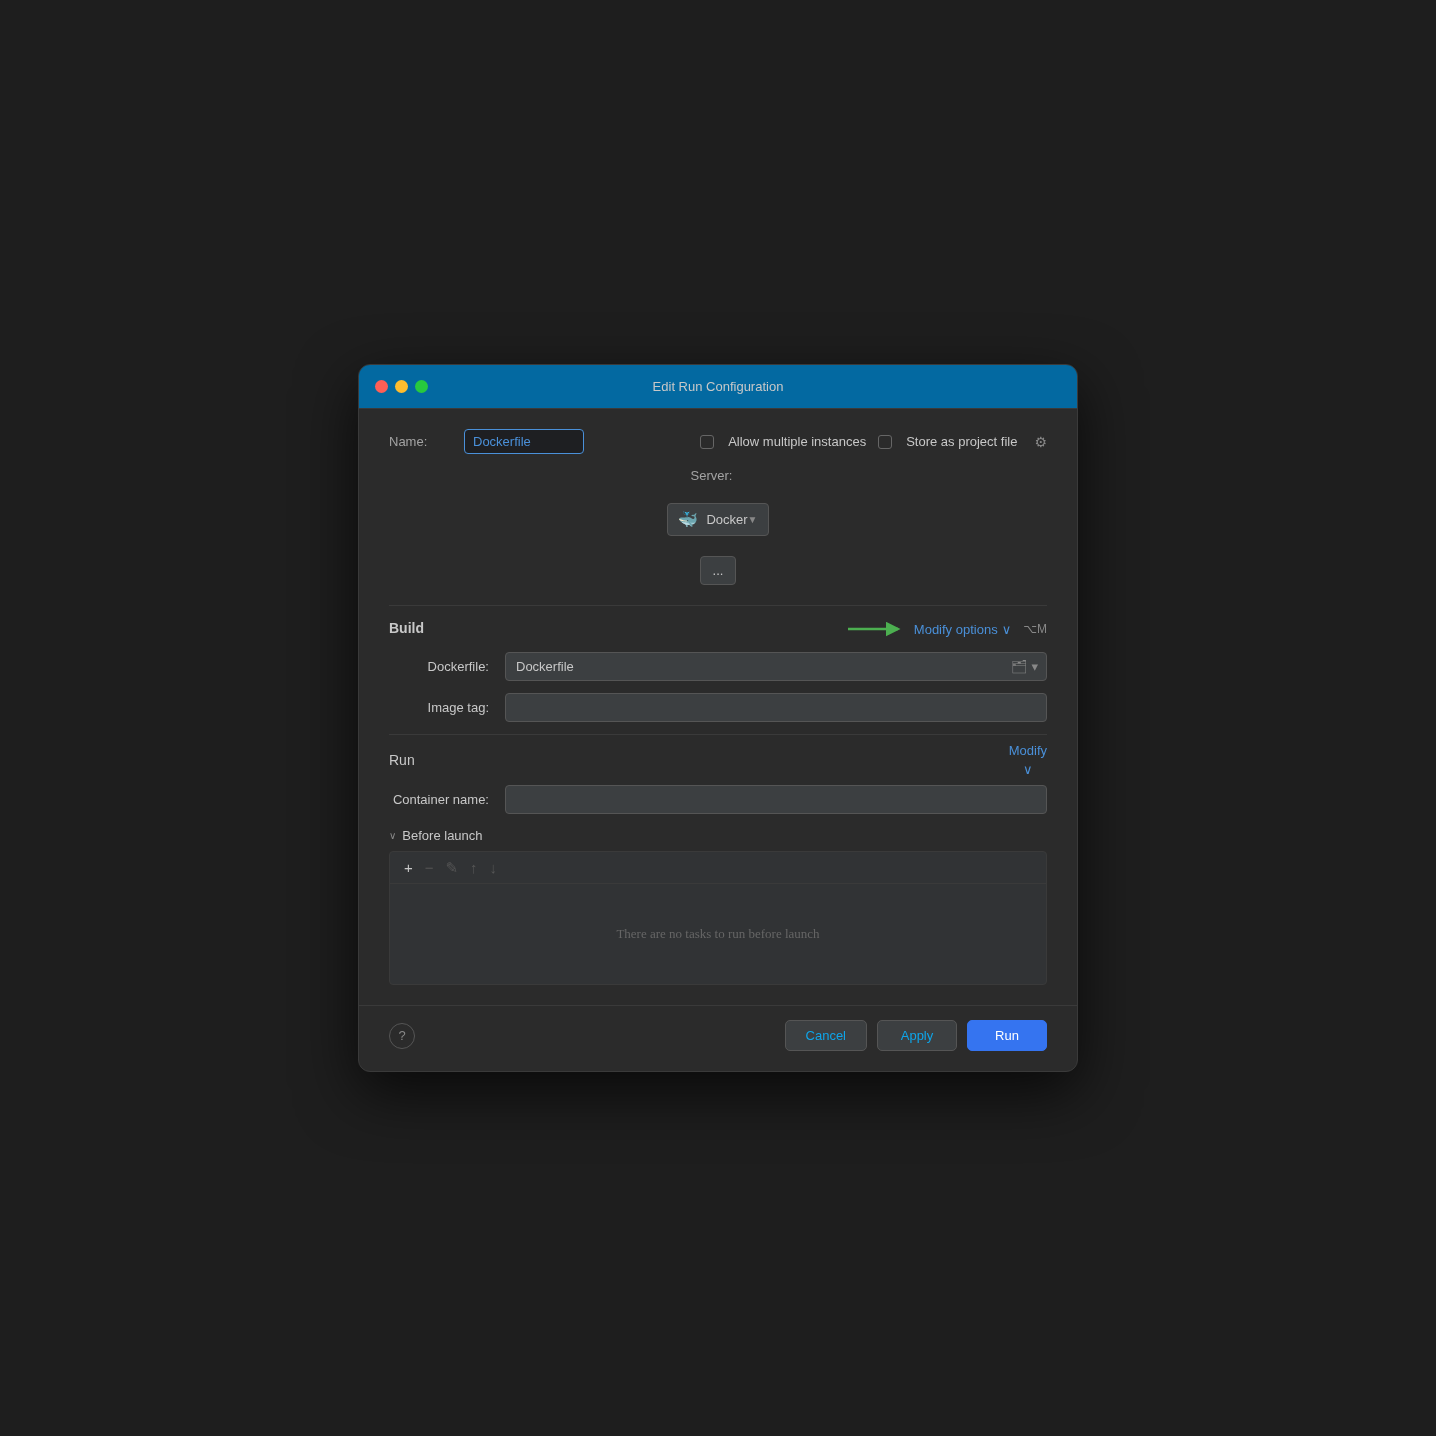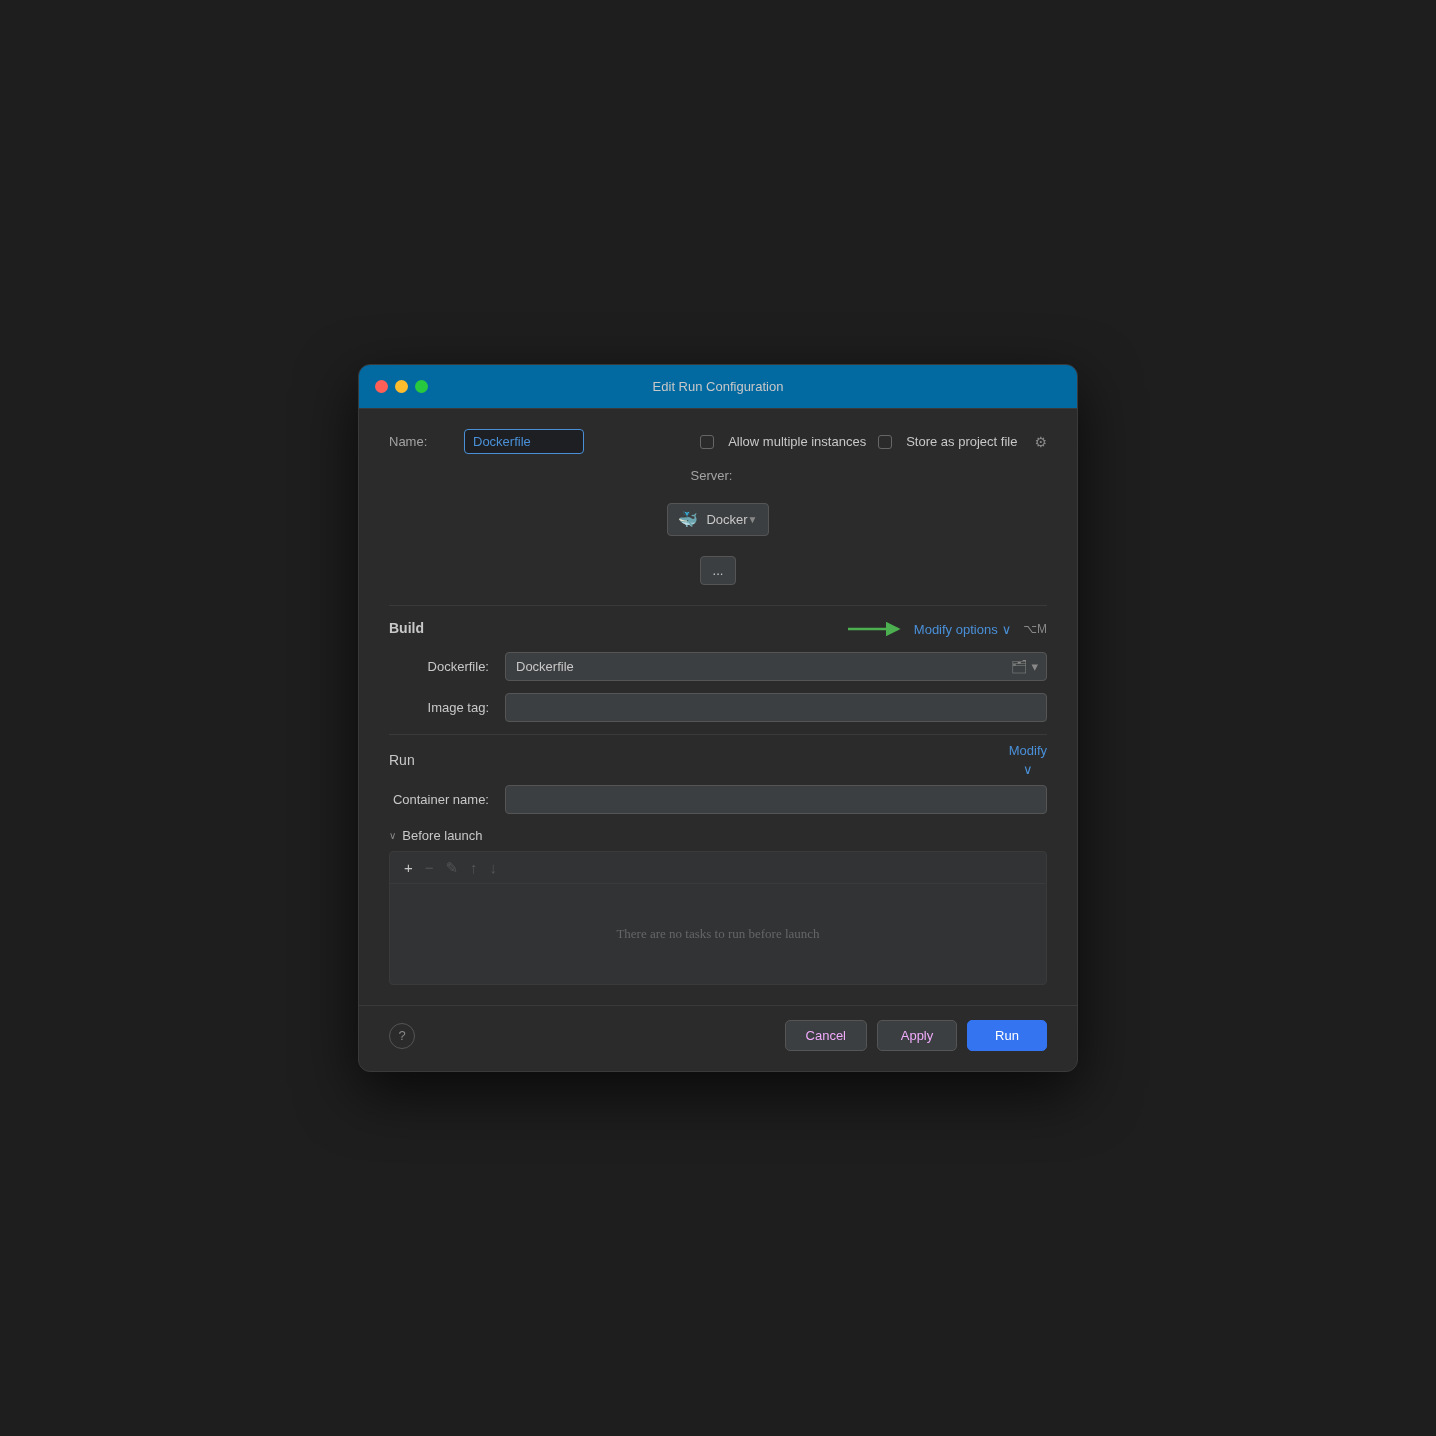--- a/index.html
+++ b/index.html
@@ -388,21 +388,21 @@
       display: flex;
       align-items: center;
       justify-content: center;
       margin-right: auto;
     }
 
     .footer-btn {
       background: #3c3f41;
       border: 1px solid #555;
       border-radius: 5px;
-      color: #f0abfc;
+      color: #0ea5e9;
       font-size: 13px;
       padding: 7px 20px;
       cursor: pointer;
       min-width: 80px;
     }
 
     .run-btn {
       background: #3574f0;
       border: 1px solid #3574f0;
       border-radius: 5px;

